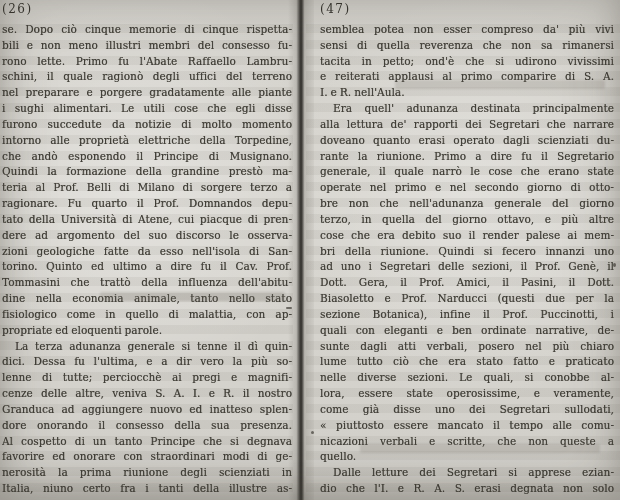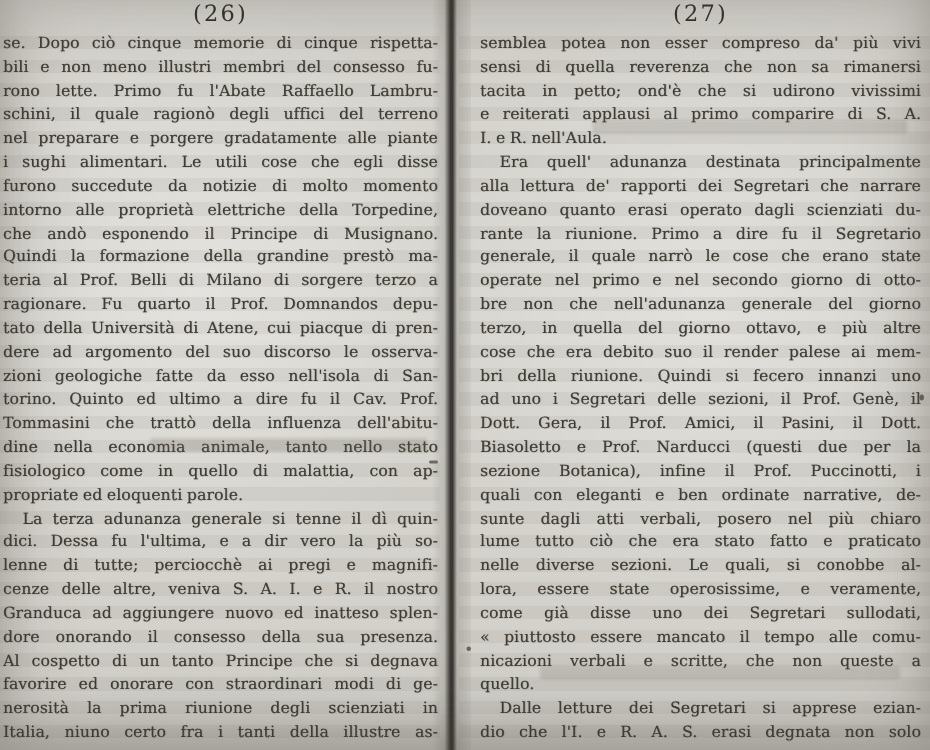--- a/index.html
+++ b/index.html
@@ -15,21 +15,21 @@
     color:#3a3831;
   }
   .scan::after{ 
     content:"";position:absolute;inset:0;pointer-events:none;
     box-shadow:inset 0 0 55px rgba(70,66,58,0.28), inset 0 -14px 24px rgba(70,66,58,0.18);
   }
   .page{position:absolute;top:0;height:500px;}
   .page-left{left:0;width:293px;padding:0 1px 0 2px;box-sizing:border-box;}
   .page-right{left:306px;width:314px;padding:0 6px 0 14px;box-sizing:border-box;}
   .pagenum{
-    text-align:center;font-size:15px;line-height:13px;
+    text-align:left;font-size:12px;line-height:13px;
     margin:3px 0 6px;letter-spacing:1.5px;
     color:#34322c;
   }
   .line{
     font-size:10.4px;line-height:15.83px;height:15.83px;
     overflow:hidden;white-space:normal;
     text-align:justify;text-align-last:justify;
     word-spacing:-0.4px;letter-spacing:0.1px;
     text-shadow:0.3px 0.3px 0.5px rgba(55,52,45,0.55);
   }
@@ -98,21 +98,21 @@
         <div class="line">dore onorando il consesso della sua presenza.</div>
         <div class="line">Al cospetto di un tanto Principe che si degnava</div>
         <div class="line">favorire ed onorare con straordinari modi di ge-</div>
         <div class="line">nerosità la prima riunione degli scienziati in</div>
         <div class="line">Italia, niuno certo fra i tanti della illustre as-</div>
       </div>
     <div class="texture"></div>
   </div>
 
   <div class="page page-right">
-    <div class="pagenum">(27)</div>
+    <div class="pagenum">(47)</div>
     <div>
         <div class="line">semblea potea non esser compreso da' più vivi</div>
         <div class="line">sensi di quella reverenza che non sa rimanersi</div>
         <div class="line">tacita in petto; ond'è che si udirono vivissimi</div>
         <div class="line">e reiterati applausi al primo comparire di S. A.</div>
         <div class="line pend">I. e R. nell'Aula.</div>
         <div class="line ind">Era quell' adunanza destinata principalmente</div>
         <div class="line">alla lettura de' rapporti dei Segretari che narrare</div>
         <div class="line">doveano quanto erasi operato dagli scienziati du-</div>
         <div class="line">rante la riunione. Primo a dire fu il Segretario</div>

